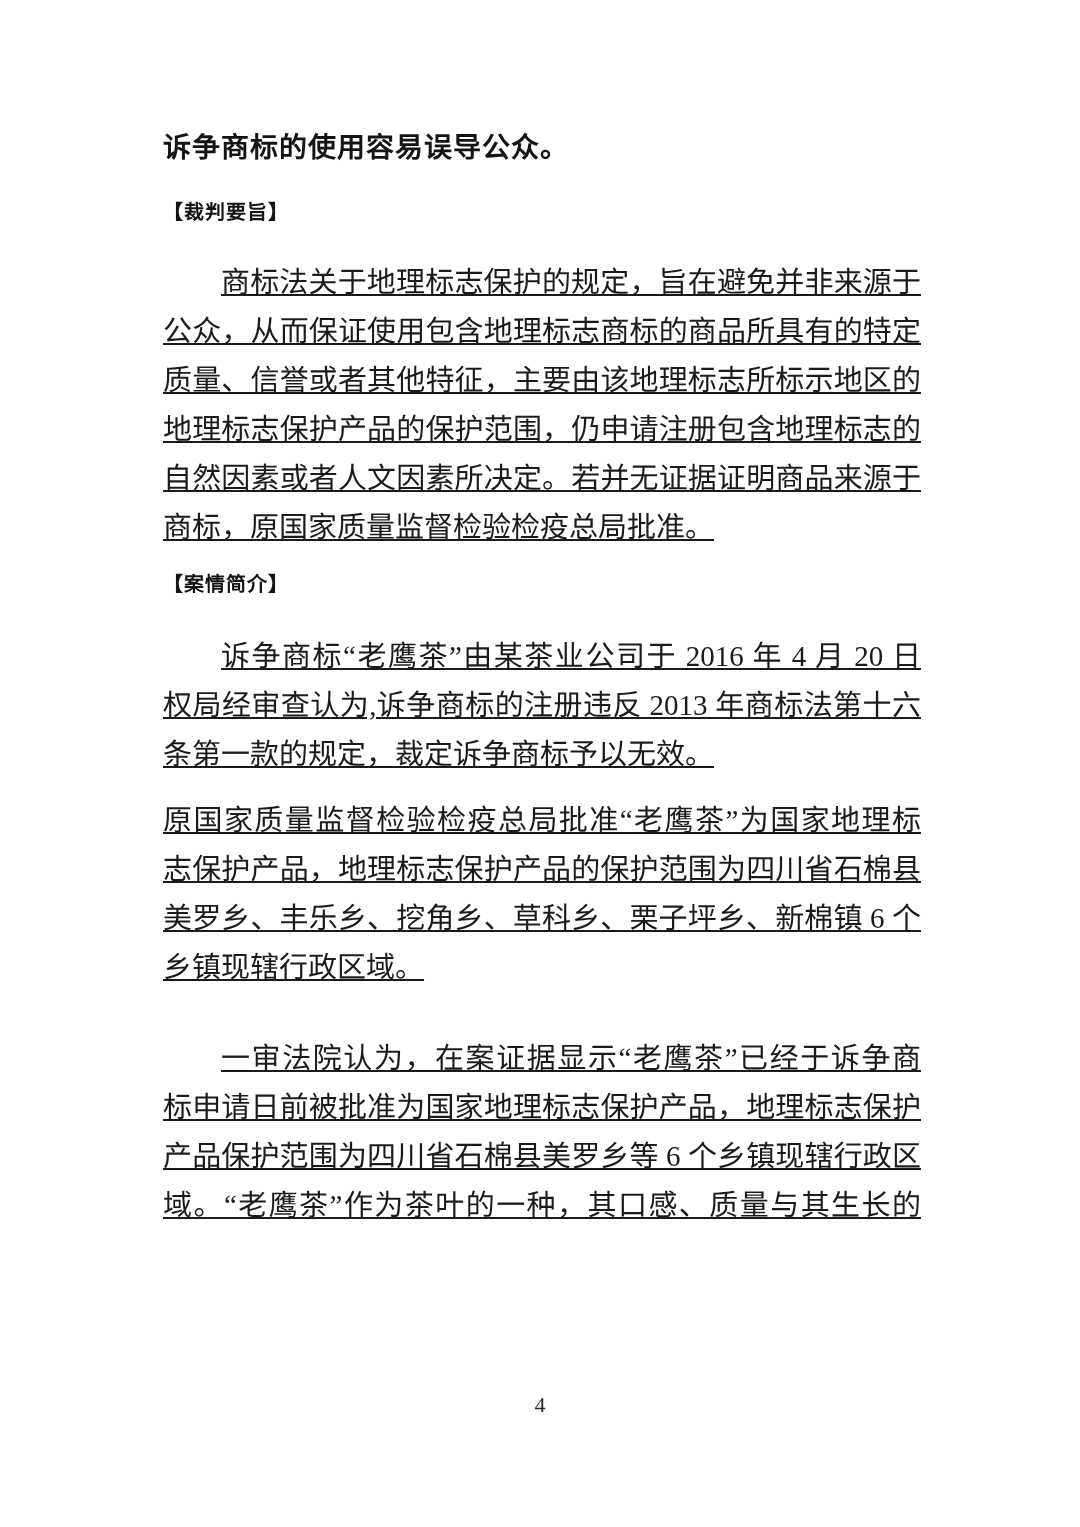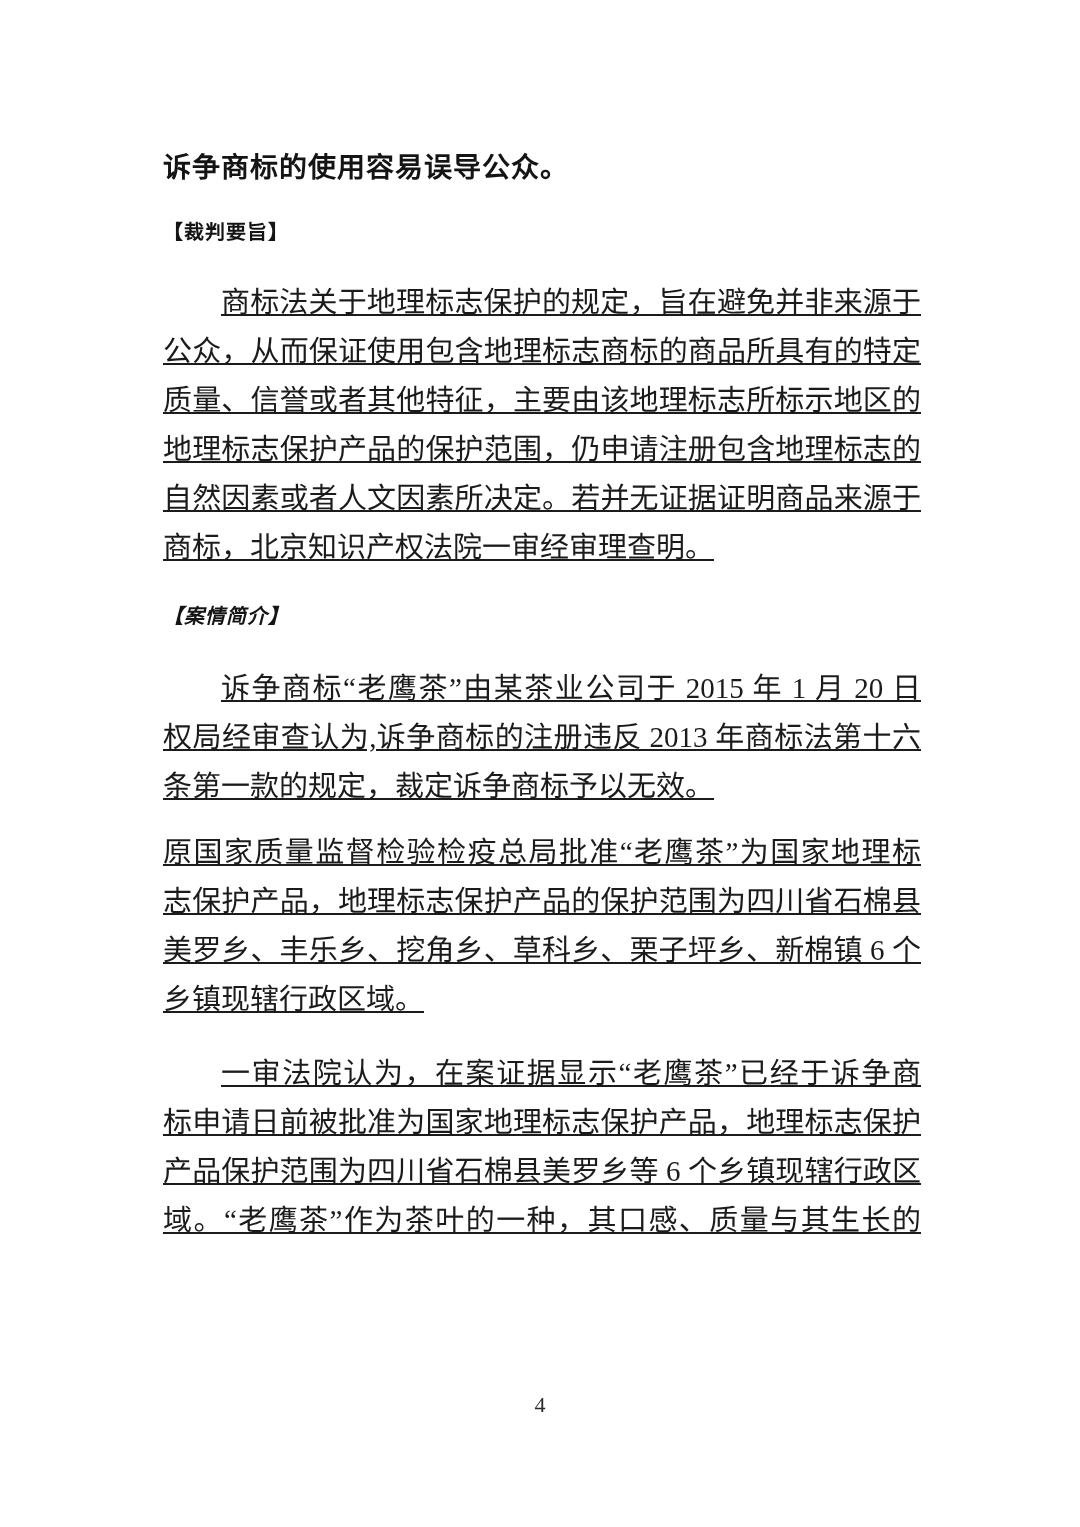--- a/index.html
+++ b/index.html
@@ -13,50 +13,49 @@
     width: 1080px;
     height: 1527px;
     background: #ffffff;
     overflow: hidden;
     font-family: "Liberation Serif", "DejaVu Serif", serif;
     color: #1b1b1b;
   }
   .content {
     position: absolute;
     left: 163px;
-    top: 146px;
+    top: 126px;
     width: 758px;
   }
   .bold-sans {
     font-family: "Liberation Sans", "DejaVu Sans", sans-serif;
     font-weight: 700;
     color: #141414;
   }
   .intro-line {
     font-size: 28px;
     line-height: 44px;
     margin: 0 0 20px 0;
     letter-spacing: 1px;
   }
   .heading {
     font-size: 20px;
     line-height: 44px;
     margin: 0 0 24px 0;
     letter-spacing: 1px;
   }
   .heading.h2 {
-    margin-top: 22px;
+    margin-top: 10px;
     margin-bottom: 26px;
-    font-style: italic;
   }
   .para {
     margin: 0;
   }
   .para.p3 { margin-top: 17px; }
-  .para.p4 { margin-top: 25px; }
+  .para.p4 { margin-top: 42px; }
   .line {
     font-size: 29px;
     line-height: 49px;
     text-align: justify;
     text-align-last: justify;
     white-space: normal;
     text-decoration: underline;
   }
   .line.no-fill {
     text-align: left;
@@ -85,27 +84,27 @@
     <p class="intro-line bold-sans">诉争商标的使用容易误导公众。</p>
 
     <h2 class="heading bold-sans">【裁判要旨】</h2>
 
     <div class="para p1">
       <div class="line indent">商标法关于地理标志保护的规定，旨在避免并非来源于</div>
       <div class="line">公众，从而保证使用包含地理标志商标的商品所具有的特定</div>
       <div class="line">质量、信誉或者其他特征，主要由该地理标志所标示地区的</div>
       <div class="line">地理标志保护产品的保护范围，仍申请注册包含地理标志的</div>
       <div class="line">自然因素或者人文因素所决定。若并无证据证明商品来源于</div>
-      <div class="line no-fill">商标，北京知识产权法院一审经审理查明。</div>
+      <div class="line no-fill">商标，原国家质量监督检验检疫总局批准。</div>
     </div>
 
     <h2 class="heading h2 bold-sans">【案情简介】</h2>
 
     <div class="para p2">
-      <div class="line indent">诉争商标“老鹰茶”由某茶业公司于 2015 年 1 月 20 日</div>
+      <div class="line indent">诉争商标“老鹰茶”由某茶业公司于 2016 年 4 月 20 日</div>
       <div class="line">权局经审查认为,诉争商标的注册违反 2013 年商标法第十六</div>
       <div class="line no-fill">条第一款的规定，裁定诉争商标予以无效。</div>
     </div>
 
     <div class="para p3">
       <div class="line">原国家质量监督检验检疫总局批准“老鹰茶”为国家地理标</div>
       <div class="line">志保护产品，地理标志保护产品的保护范围为四川省石棉县</div>
       <div class="line">美罗乡、丰乐乡、挖角乡、草科乡、栗子坪乡、新棉镇 6 个</div>
       <div class="line no-fill">乡镇现辖行政区域。</div>
     </div>

